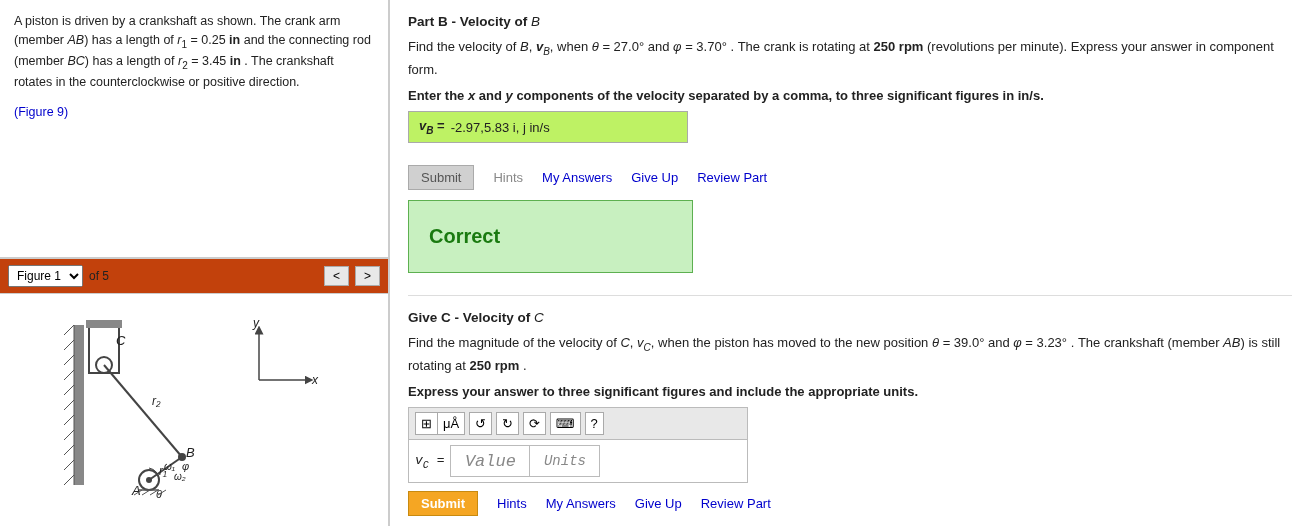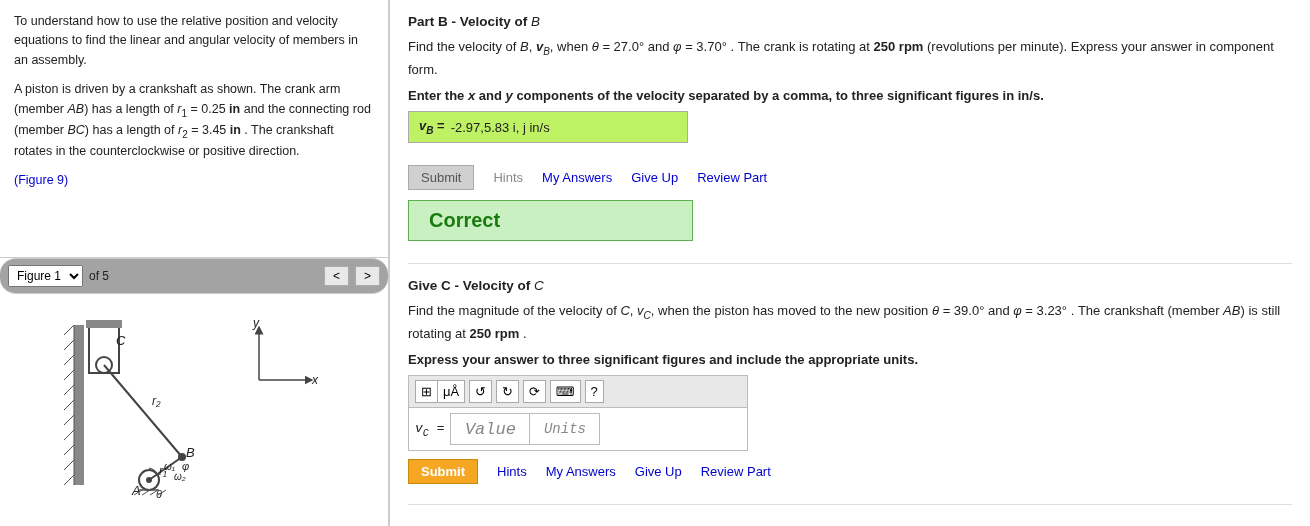--- a/index.html
+++ b/index.html
@@ -23,22 +23,21 @@
     }
     .left-text p { margin-bottom: 10px; }
     .left-text a { color: #00c; text-decoration: none; }
     .figure-selector {
       display: flex;
       align-items: center;
       padding: 6px 8px;
       border-top: 1px solid #ccc;
       border-bottom: 1px solid #ccc;
       gap: 6px;
-      background: #a3a3a3;
-      border-radius: 16px;
+      background: #c2410c;
     }
     .figure-selector select {
       font-size: 12px;
       padding: 2px 4px;
     }
     .figure-selector span { font-size: 12px; }
     .nav-btn {
       border: 1px solid #aaa;
       background: #e8e8e8;
       padding: 2px 8px;
@@ -128,21 +127,21 @@
       font-size: 13px;
       cursor: pointer;
       background: none;
       border: none;
       padding: 0;
     }
 
     .correct-box {
       background: #c8f0c0;
       border: 1px solid #5db050;
-      padding: 8px 20px;
+      padding: 24px 20px;
       display: inline-block;
       min-width: 285px;
       margin-bottom: 12px;
     }
     .correct-text {
       font-size: 20px;
       font-weight: bold;
       color: #1a7a10;
     }
 
@@ -219,21 +218,20 @@
 
     
     .figure-svg { width: 260px; height: 250px; }
     sub { font-size: 10px; vertical-align: sub; }
   </style>
 </head>
 <body>
 
 <div class="left-panel">
   <div class="left-text">
-    <p>To understand how to use the relative position and velocity equations to find the linear and angular velocity of members in an assembly.</p>
     <p>A piston is driven by a crankshaft as shown. The crank arm (member <em>AB</em>) has a length of <em>r</em><sub>1</sub> = 0.25 <strong>in</strong> and the connecting rod (member <em>BC</em>) has a length of <em>r</em><sub>2</sub> = 3.45 <strong>in</strong> . The crankshaft rotates in the counterclockwise or positive direction.</p>
     <p><a href="#">(Figure 9)</a></p>
   </div>
 
   <div class="figure-selector">
     <select>
       <option>Figure 1</option>
     </select>
     <span>of 5</span>
     <div style="flex:1"></div>

